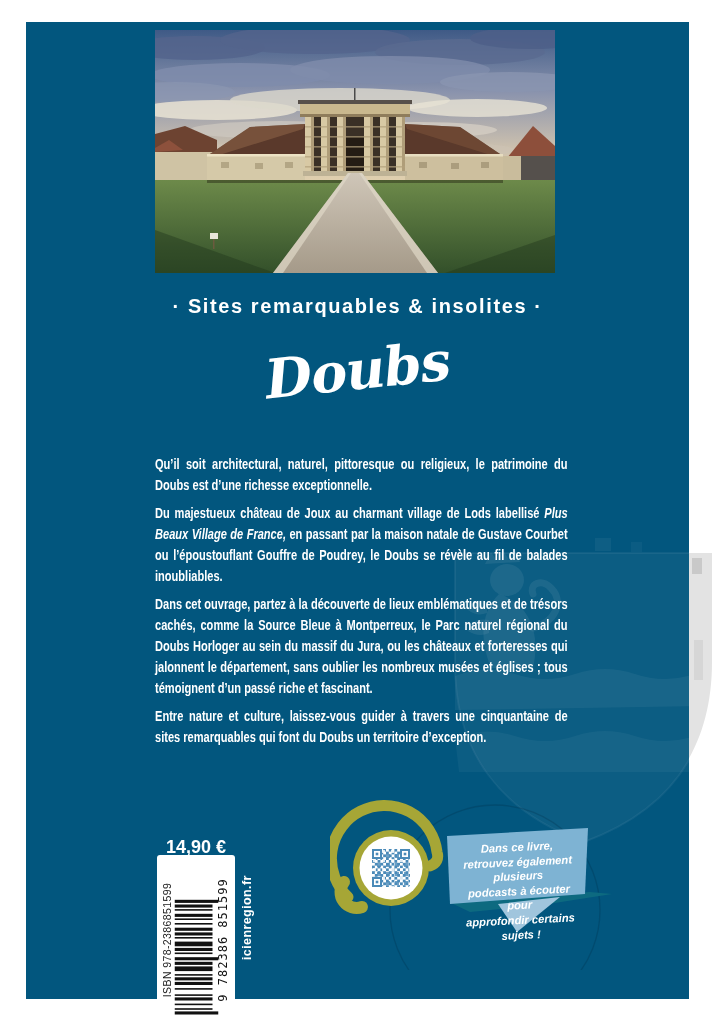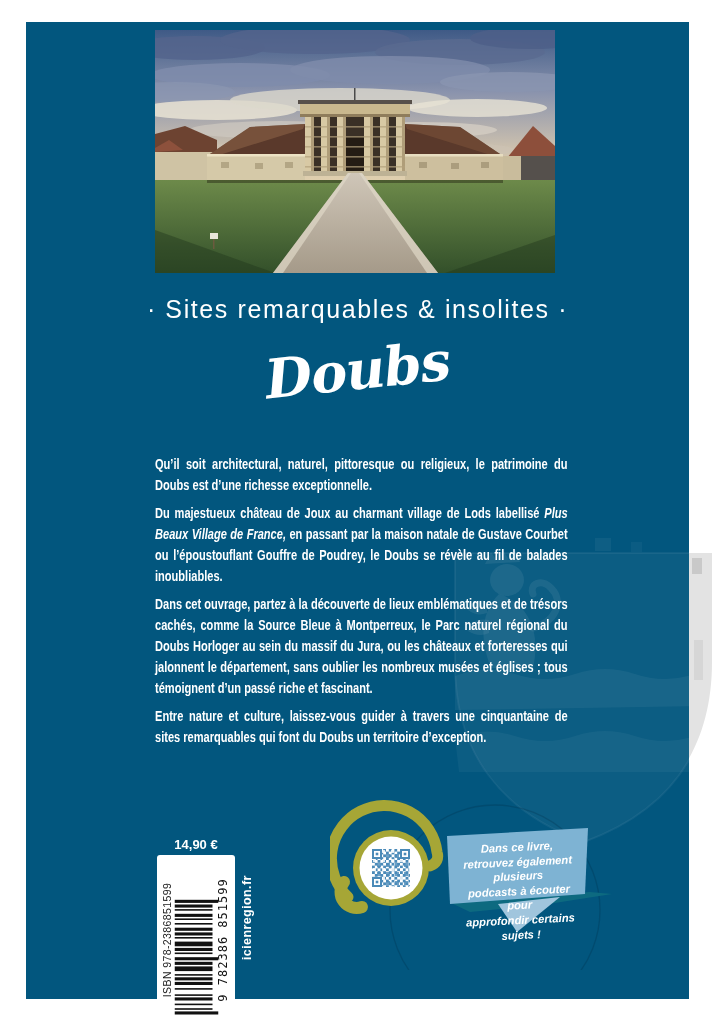--- a/index.html
+++ b/index.html
@@ -7,33 +7,33 @@
         font-family:"Liberation Sans",sans-serif;}
   
   .shield-behind{position:absolute;left:660px;top:545px;width:57px;height:320px;z-index:0;}
   
   .cover{position:absolute;left:26px;top:22px;width:663px;height:977px;background:#02567e;z-index:1;}
   .watermark{position:absolute;left:403px;top:510px;width:260px;height:340px;pointer-events:none;}
   
   .photo{position:absolute;left:129px;top:8px;width:400px;height:243px;overflow:hidden;}
   
   .tagline{position:absolute;left:0;top:273px;width:663px;text-align:center;color:#ffffff;
-           font-size:25px;font-weight:400;letter-spacing:1.6px;}
+           font-size:20px;font-weight:700;letter-spacing:1.6px;}
   .script-title{position:absolute;left:0;top:316px;width:663px;text-align:center;color:#ffffff;
            font-family:"DejaVu Serif",serif;font-style:italic;font-weight:bold;font-size:54px;
            transform:rotate(-6deg);letter-spacing:-1px;}
   
   .body-copy{position:absolute;left:129px;top:432px;width:529px;color:#ffffff;
              transform:scaleX(0.78);transform-origin:left top;
              font-size:14.2px;font-weight:bold;line-height:21px;text-align:justify;}
   .body-copy p{margin:0 0 7px 0;}
   .body-copy .it{font-style:italic;}
   
   .price{position:absolute;left:130px;top:815px;width:80px;text-align:center;color:#ffffff;
-         font-size:13px;font-weight:bold;}
+         font-size:18px;font-weight:bold;}
   
   .barcode-box{position:absolute;left:131px;top:833px;width:78px;height:191px;background:#ffffff;
                border-radius:3px;z-index:3;}
   .barcode-inner{position:absolute;left:-45.5px;top:45.5px;width:169px;height:78px;
                  transform:rotate(-90deg);display:flex;flex-direction:column;align-items:center;
                  padding-top:3px;box-sizing:border-box;}
   .isbn-line{font-size:10.5px;color:#1b1b1b;letter-spacing:.4px;white-space:nowrap;height:14px;}
   .bars-holder{height:42px;}
   .digits-line{font-family:"DejaVu Sans Mono",monospace;font-size:12px;color:#111;
                letter-spacing:1px;white-space:nowrap;margin-top:-1px;}

